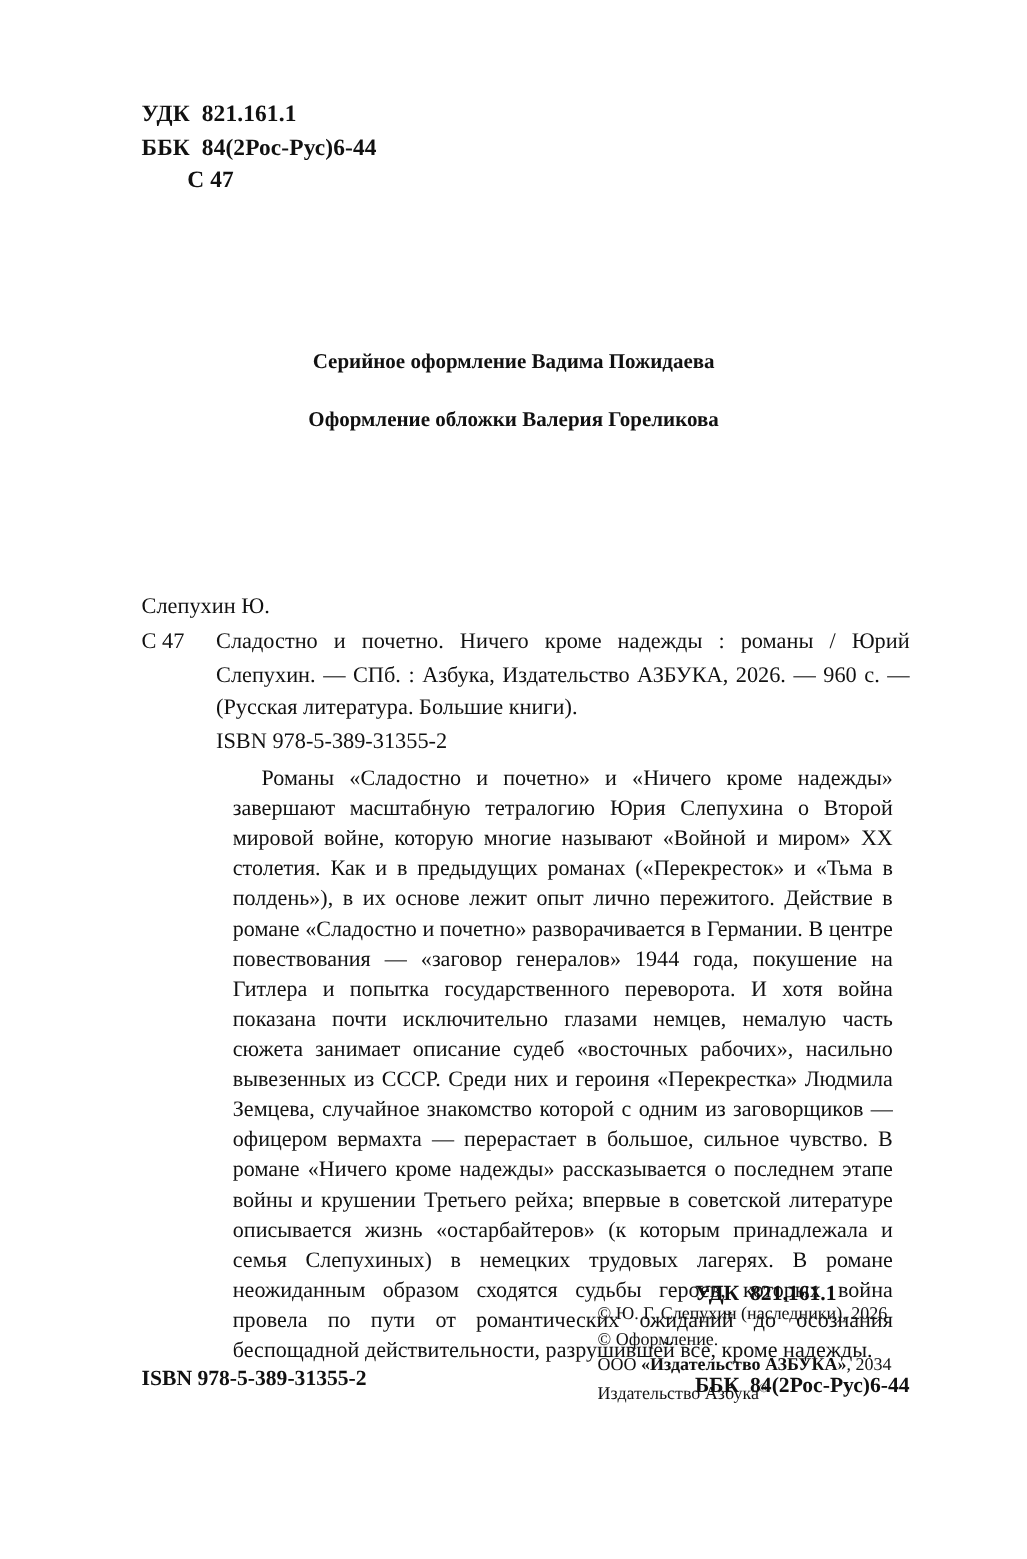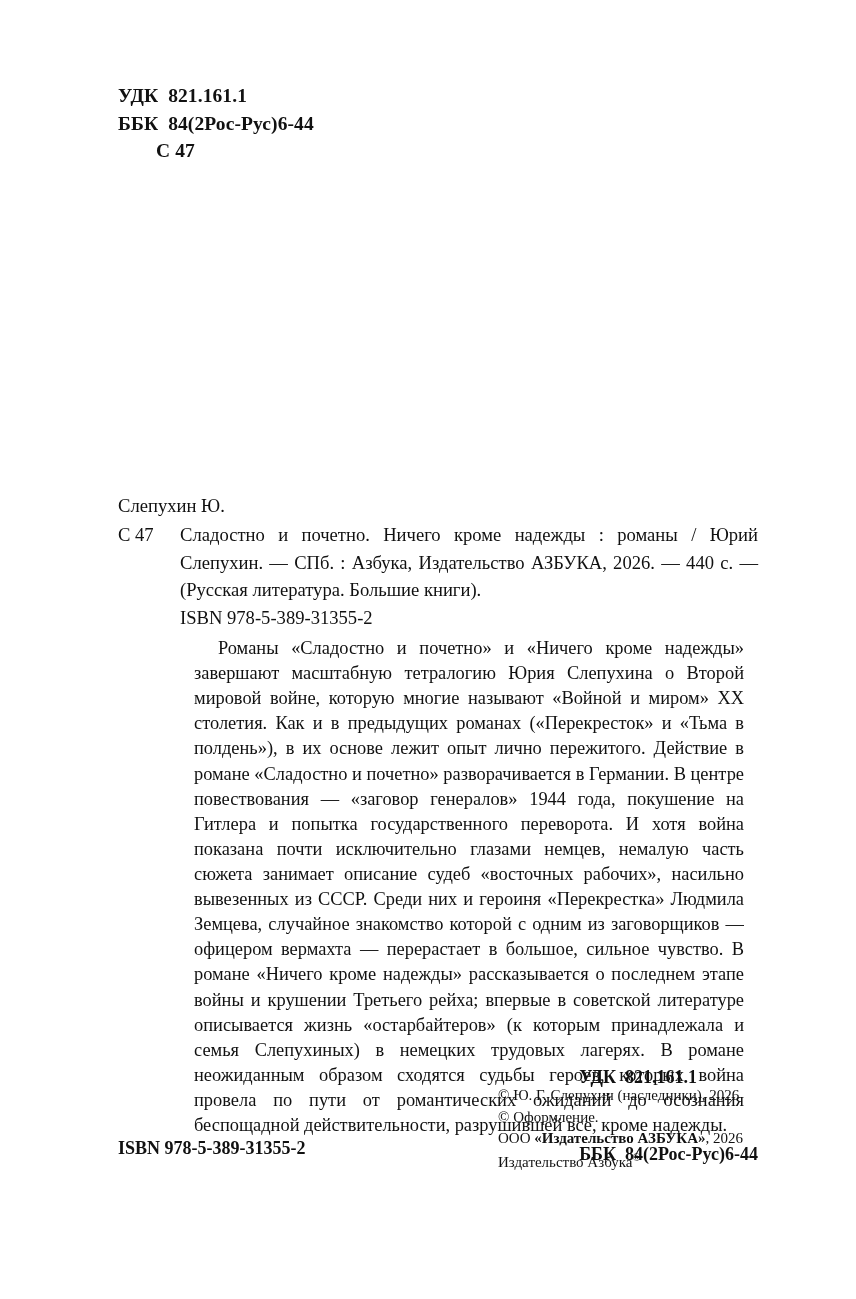--- a/index.html
+++ b/index.html
@@ -144,41 +144,45 @@
 <body>
 
 <div class="page">
 
   <div class="codes">
     <div class="line">УДК  821.161.1</div>
     <div class="line">ББК  84(2Рос-Рус)6-44</div>
     <div class="line indent">С 47</div>
   </div>
 
+  <div class="credits">
+    <div class="credit-line">Серийное оформление Вадима Пожидаева</div>
+    <div class="credit-line">Оформление обложки Валерия Гореликова</div>
+  </div>
 
   <div class="bib">
     <div class="author">Слепухин Ю.</div>
     <div class="bib-row">
       <div class="sigla">С 47</div>
-      <div class="record">Сладостно и почетно. Ничего кроме надежды : романы / Юрий Слепухин. — СПб. : Азбука, Издательство АЗБУКА, 2026. — 440 с. — (Русская литература. Большие книги).</div>
+      <div class="record">Сладостно и почетно. Ничего кроме надежды : романы / Юрий Слепухин. — СПб. : Азбука, Издательство АЗБУКА, 2026. — 960 с. — (Русская литература. Большие книги).</div>
     </div>
     <div class="isbn-line">ISBN 978-5-389-31355-2</div>
   </div>
 
   <div class="annotation">
     <p>Романы «Сладостно и почетно» и «Ничего кроме надежды» завершают масштабную тетралогию Юрия Слепухина о Второй мировой войне, которую многие называют «Войной и миром» XX столетия. Как и в предыдущих романах («Перекресток» и «Тьма в полдень»), в их основе лежит опыт лично пережитого.  Действие в романе «Сладостно и почетно» разворачивается в Германии. В центре повествования — «заговор генералов» 1944 года, покушение на Гитлера и попытка государственного переворота. И хотя война показана почти исключительно глазами немцев, немалую часть сюжета занимает описание судеб «восточных рабочих», насильно вывезенных из СССР. Среди них и героиня «Перекрестка» Людмила Земцева, случайное знакомство которой с одним из заговорщиков — офицером вермахта — перерастает в большое, сильное чувство. В романе «Ничего кроме надежды» рассказывается о последнем этапе войны и крушении Третьего рейха; впервые в советской литературе описывается жизнь «остарбайтеров» (к которым принадлежала и семья Слепухиных) в немецких трудовых лагерях. В романе неожиданным образом сходятся судьбы героев, которых война провела по пути от романтических ожиданий до осознания беспощадной действительности, разрушившей все, кроме надежды.</p>
   </div>
 
   <div class="codes-bottom">
     <div class="line">УДК  821.161.1</div>
     <div class="line">ББК  84(2Рос-Рус)6-44</div>
   </div>
 
   <div class="copyright">
     <span class="cline">©  Ю. Г. Слепухин (наследники), 2026</span>
     <span class="cline">© Оформление.</span>
-    <span class="cline"><span>ООО </span><span class="bold">«Издательство АЗБУКА»</span><span>, 2026</span></span>
+    <span class="cline"><span>ООО </span><span class="bold">«Издательство АЗБУКА»</span><span>, 2034</span></span>
     <span class="cline"><span>Издательство Азбука</span><sup class="reg">®</sup></span>
   </div>
 
   <div class="isbn-bottom">ISBN 978-5-389-31355-2</div>
 
 </div>
 
 </body></html>

